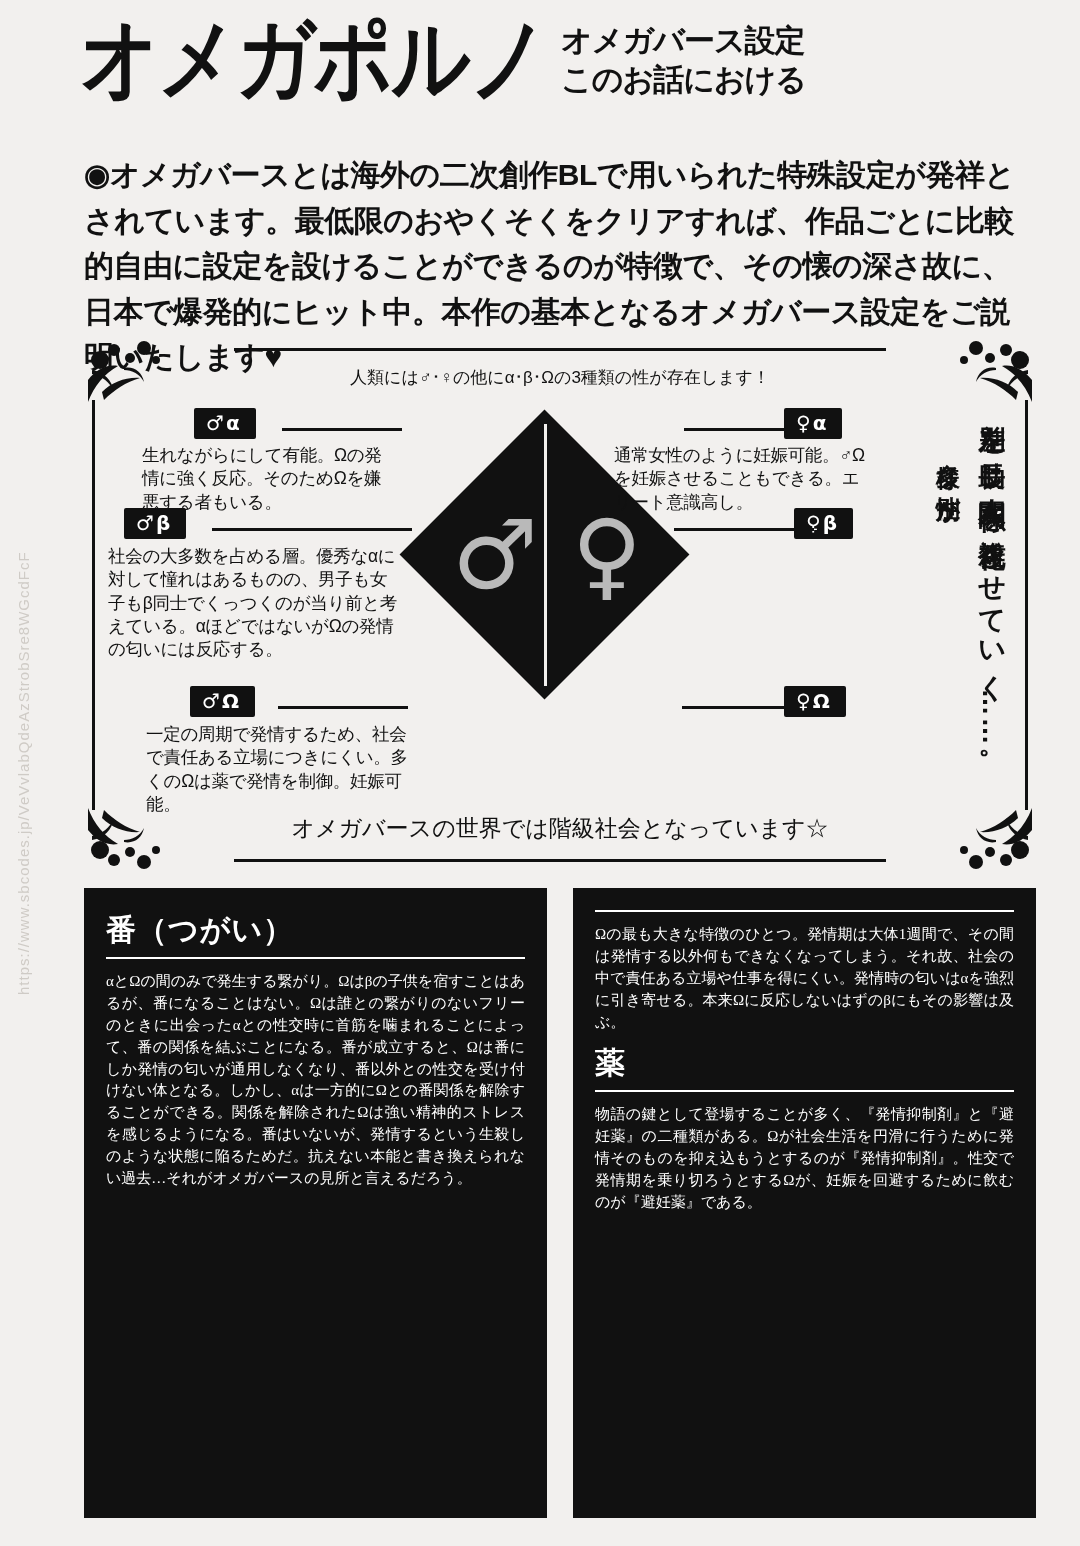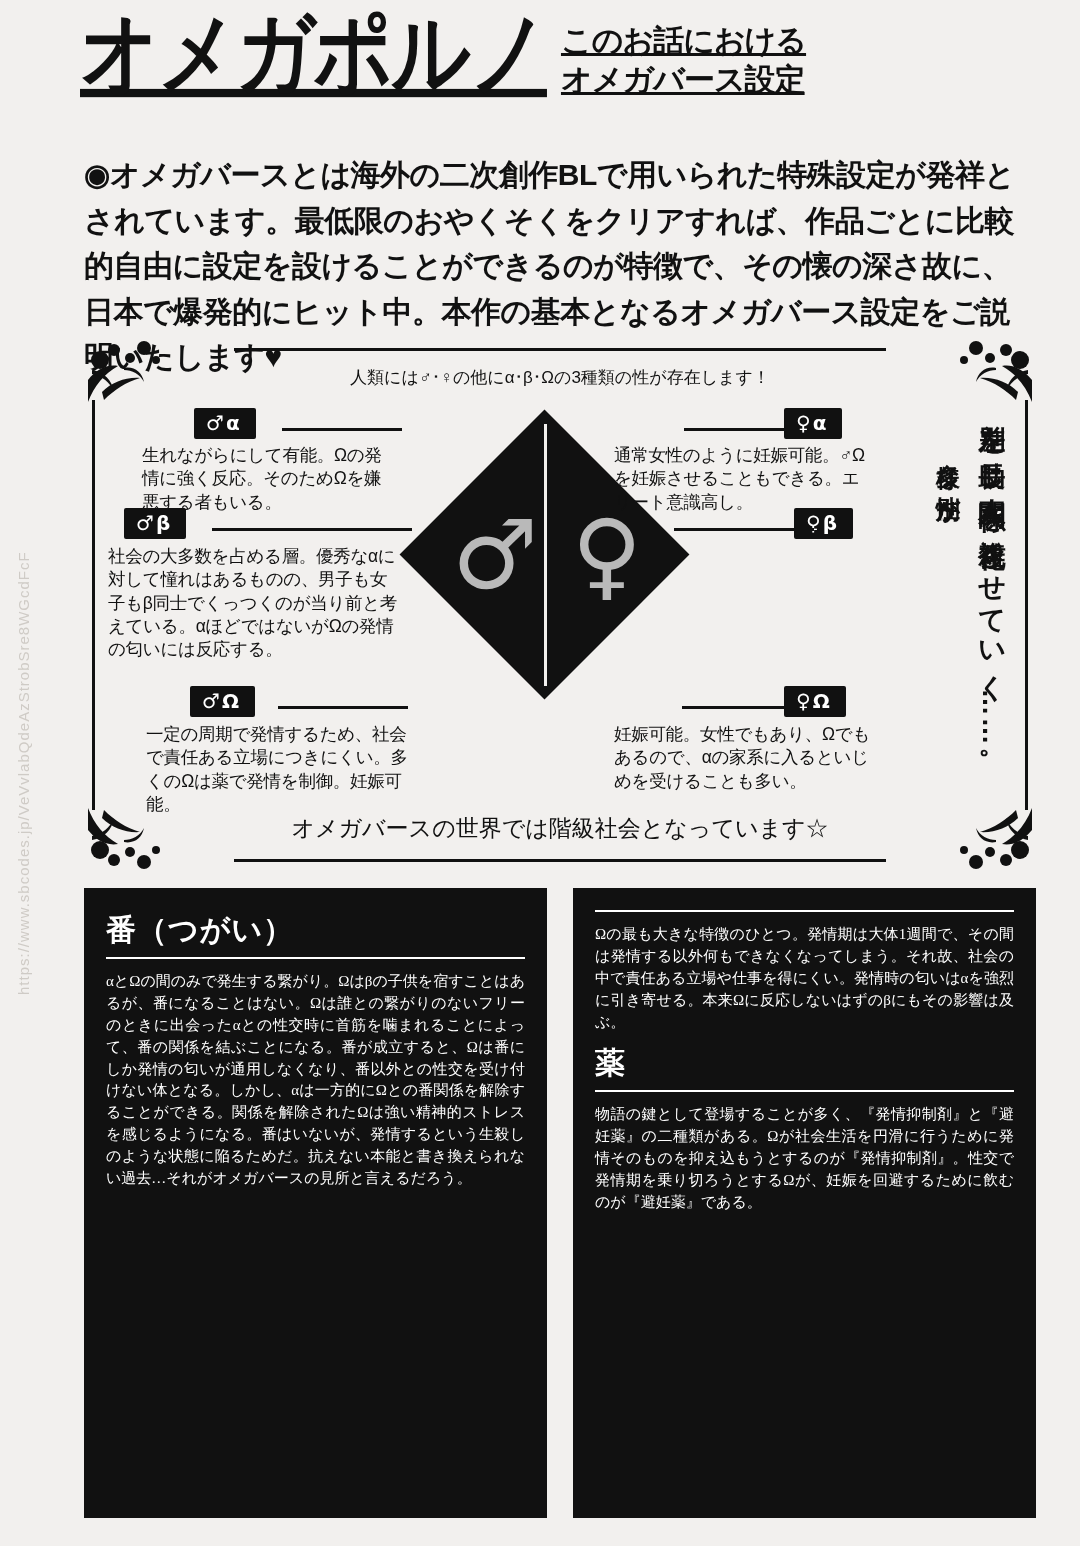--- a/index.html
+++ b/index.html
@@ -17,21 +17,21 @@
   .watermark{
     position:absolute;left:6px;top:0;height:1546px;width:34px;
     display:flex;align-items:center;justify-content:center;
     color:#cfcbc6;font-size:15px;letter-spacing:1px;
     font-family:"Liberation Sans",sans-serif;
     writing-mode:vertical-rl;transform:rotate(180deg);
     white-space:nowrap;user-select:none;
   }
 
   
-  .header{position:absolute;left:80px;top:22px;width:980px;display:flex;align-items:flex-start;text-decoration:underline;}
+  .header{position:absolute;left:80px;top:22px;width:980px;display:flex;align-items:center;}
   .title-main{
     font-size:78px;line-height:0.95;font-weight:bold;
     letter-spacing:-2px;
     font-family:"DejaVu Serif",serif;
     transform:scaleY(1.18);transform-origin:bottom left;
   }
   .title-sub{
     margin-left:14px;margin-bottom:8px;
     font-size:31px;font-weight:bold;line-height:1.25;
     font-family:"Liberation Sans",sans-serif;
@@ -137,22 +137,22 @@
 </head>
 <body>
 
 <div class="page">
 
   <div class="watermark">https://www.sbcodes.jp/VeVvlabQdeAzStrobSre8WGcdFcF</div>
 
   <div class="header">
     <div class="title-main">オメガポルノ</div>
     <div class="title-sub">
+      <div>オメガバース設定</div>
       <div>このお話における</div>
-      <div>オメガバース設定</div>
     </div>
   </div>
 
   <div class="intro">◉オメガバースとは海外の二次創作BLで用いられた特殊設定が発祥とされています。最低限のおやくそくをクリアすれば、作品ごとに比較的自由に設定を設けることができるのが特徴で、その懐の深さ故に、日本で爆発的にヒット中。本作の基本となるオメガバース設定をご説明いたします♥</div>
 
   <div class="framed">
 
     <div class="frame-line fl-top"></div>
     <div class="frame-line fl-bot"></div>
     <div class="frame-line fl-left"></div>
@@ -242,21 +242,20 @@
     <div class="lead" style="left:194px;top:366px;width:130px;height:3px;"></div>
 
     <div class="tag" style="left:700px;top:68px;">♀α</div>
     <div class="note" style="left:530px;top:104px;width:260px;">通常女性のように妊娠可能。♂Ωを妊娠させることもできる。エリート意識高し。</div>
     <div class="lead" style="left:600px;top:88px;width:110px;height:3px;"></div>
 
     <div class="tag" style="left:710px;top:168px;">♀β</div>
     <div class="lead" style="left:590px;top:188px;width:140px;height:3px;"></div>
 
     <div class="tag" style="left:700px;top:346px;">♀Ω</div>
-    <div class="note" style="left:530px;top:383px;width:265px;">妊娠可能。女性でもあり、Ωでもあるので、αの家系に入るといじめを受けることも多い。</div>
     <div class="lead" style="left:598px;top:366px;width:110px;height:3px;"></div>
 
     <div class="vcap vcap-1">差別を助長し人間関係を複雑化させていく……。</div>
     <div class="vcap vcap-2">多様な性別が</div>
   </div>
 
   <div class="panels">
 
     <div class="panel">
       <h2>番（つがい）</h2>

